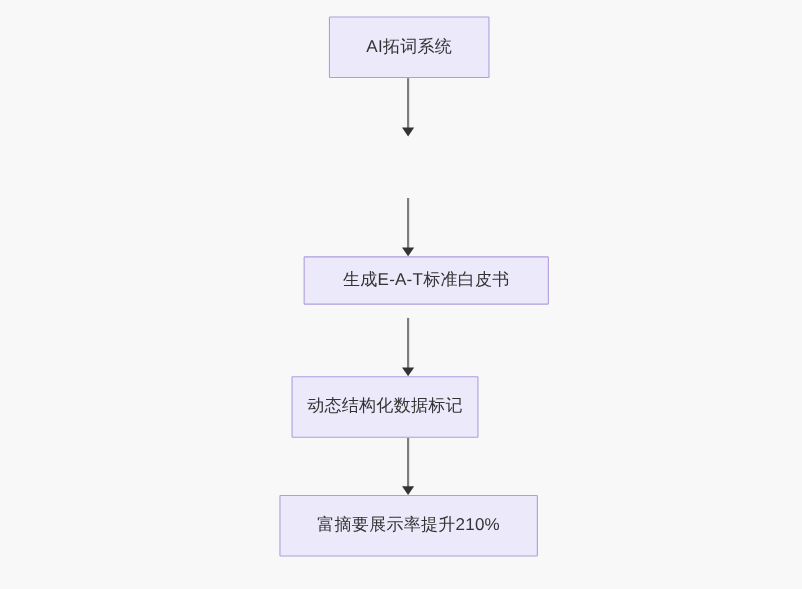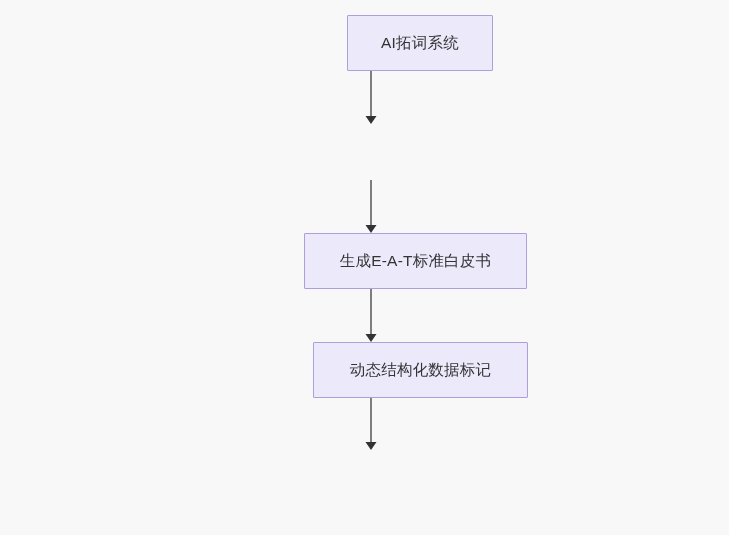--- a/index.html
+++ b/index.html
@@ -20,21 +20,20 @@
   }
   .node {
     position: absolute;
     box-sizing: border-box;
     background: #ece9fb;
     border: 1.4px solid #b09ddb;
     border-radius: 1px;
     display: flex;
     align-items: center;
     justify-content: center;
-    margin-left: 48px;
   }
   .node-label {
     color: #333333;
     font-size: 15.5px;
     line-height: 1;
     letter-spacing: 0.2px;
     white-space: nowrap;
     text-align: center;
   }
   .edge {
@@ -73,22 +72,25 @@
   <svg class="edge" style="left:361px; top:398px;" width="20" height="52" viewBox="0 0 20 52">
     <line class="edge-line" x1="10" y1="0" x2="10" y2="45"></line>
     <polygon class="edge-arrowhead" points="4.5,44 15.5,44 10,52"></polygon>
   </svg>
 
   <div class="node" style="left:299px; top:15px; width:146px; height:56px;">
     <span class="node-label">AI拓词系统</span>
   </div>
 
 
-  <div class="node" style="left:256px; top:233px; width:223px; height:56px;">
+  <div class="node" style="left:276px; top:233px; width:223px; height:44px;">
     <span class="node-label">生成E-A-T标准白皮书</span>
   </div>
 
-  <div class="node" style="left:265px; top:342px; width:215px; height:56px;">
+  <div class="node" style="left:265px; top:342px; width:170px; height:56px;">
     <span class="node-label">动态结构化数据标记</span>
   </div>
 
+  <div class="node" style="left:254px; top:450px; width:235px; height:56px;">
+    <span class="node-label">富摘要展示率提升210%</span>
+  </div>
 
 </div>
 
 </body></html>

